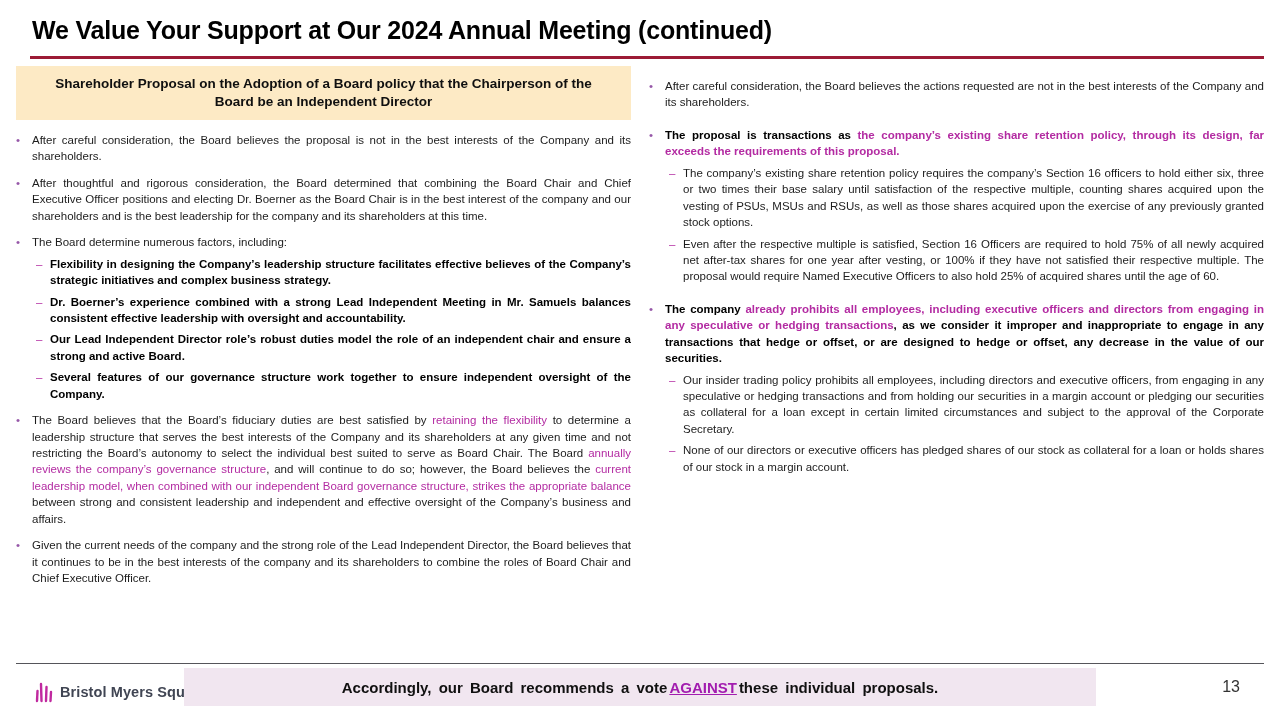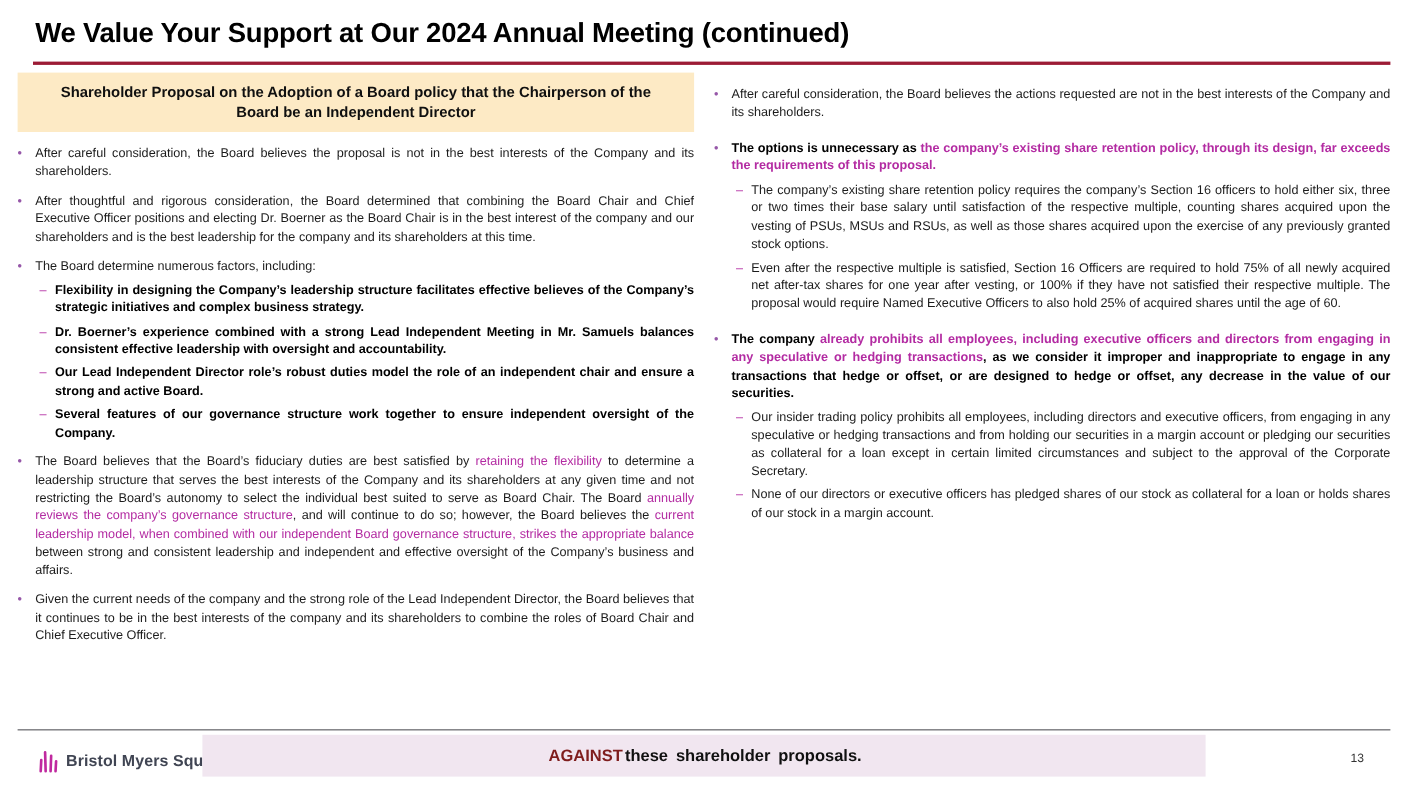--- a/index.html
+++ b/index.html
@@ -26,22 +26,22 @@
   .col-1 .bullet-row:not(.sub){margin-top:16px;}
   .col-1 .bullets > .bullet-row:first-child{margin-top:0;}
 
   .footer-rule{position:absolute;left:16px;right:16px;bottom:56px;border-top:1px solid #55555a;}
   .logo{position:absolute;left:34px;bottom:16px;display:flex;align-items:center;gap:6px;}
   .logo-text{font-size:14.5px;font-weight:600;color:#404553;letter-spacing:0.1px;}
   .logo .tm{font-size:7px;color:#404553;vertical-align:super;}
   .banner{position:absolute;left:50%;transform:translateX(-50%);bottom:14px;width:912px;height:38px;
     background:#f1e6f0;display:flex;align-items:center;justify-content:center;
     font-size:15px;font-weight:700;color:#101010;word-spacing:3px;}
-  .banner .vote{color:#7f1d1d;margin:12px 2px;}
-  .page-number{position:absolute;right:40px;bottom:24px;font-size:11px;color:#333333;}
+  .banner .vote{color:#a21caf;text-decoration:underline;margin:12px 2px;}
+  .page-number{position:absolute;right:40px;bottom:24px;font-size:16px;color:#333333;}
 </style>
 </head>
 <body>
 
 <div class="slide">
 
   <h1 class="title">We Value Your Support at Our 2024 Annual Meeting (continued)</h1>
   <div class="title-rule"></div>
 
   <div class="columns">
@@ -87,21 +87,21 @@
         </div>
     </section>
     <section class="col col-1">
       <div class="bullets">
           <div class="bullet-row">
             <span class="marker">•</span>
             <div class="bullet-text"><span>After careful consideration, the Board believes the actions requested are not in the best interests of the Company and its shareholders.</span></div>
           </div>
           <div class="bullet-row">
             <span class="marker">•</span>
-            <div class="bullet-text bold"><span>The options is unnecessary as </span><span class="accent">the company’s existing share retention policy, through its design, far exceeds the requirements of this proposal.</span></div>
+            <div class="bullet-text bold"><span>The proposal is transactions as </span><span class="accent">the company’s existing share retention policy, through its design, far exceeds the requirements of this proposal.</span></div>
           </div>
           <div class="bullet-row sub">
             <span class="marker">–</span>
             <div class="bullet-text"><span>The company’s existing share retention policy requires the company’s Section 16 officers to hold either six, three or two times their base salary until satisfaction of the respective multiple, counting shares acquired upon the vesting of PSUs, MSUs and RSUs, as well as those shares acquired upon the exercise of any previously granted stock options.</span></div>
           </div>
           <div class="bullet-row sub">
             <span class="marker">–</span>
             <div class="bullet-text"><span>Even after the respective multiple is satisfied, Section 16 Officers are required to hold 75% of all newly acquired net after-tax shares for one year after vesting, or 100% if they have not satisfied their respective multiple. The proposal would require Named Executive Officers to also hold 25% of acquired shares until the age of 60.</span></div>
           </div>
           <div class="bullet-row">
@@ -129,19 +129,20 @@
         <path d="M7.5 21 L7 4"></path>
         <path d="M12 21 L12.5 7"></path>
         <path d="M16.5 21 L17 12"></path>
       </g>
     </svg>
     <span class="logo-text">Bristol Myers Squibb</span>
       <span class="tm">™</span>
   </div>
 
   <div class="banner">
+    <span>Accordingly, our Board recommends a vote </span>
     <span class="vote">AGAINST</span>
-    <span> these shareholder proposals.</span>
+    <span> these individual proposals.</span>
   </div>
 
   <div class="page-number">13</div>
 
 </div>
 
 </body></html>

